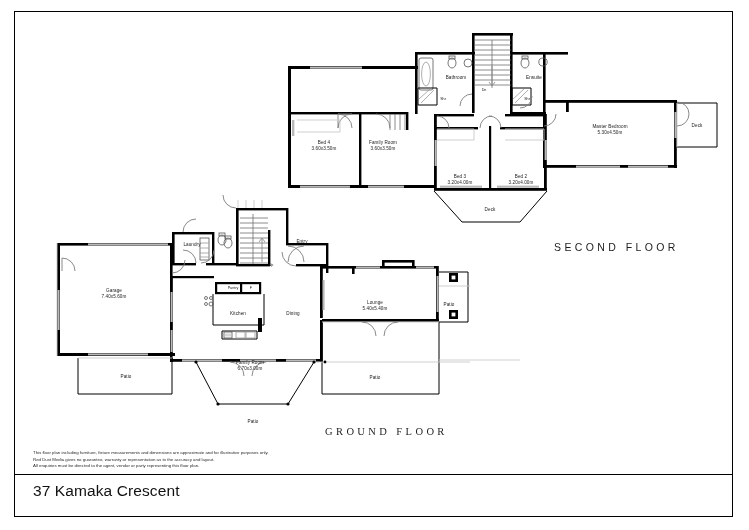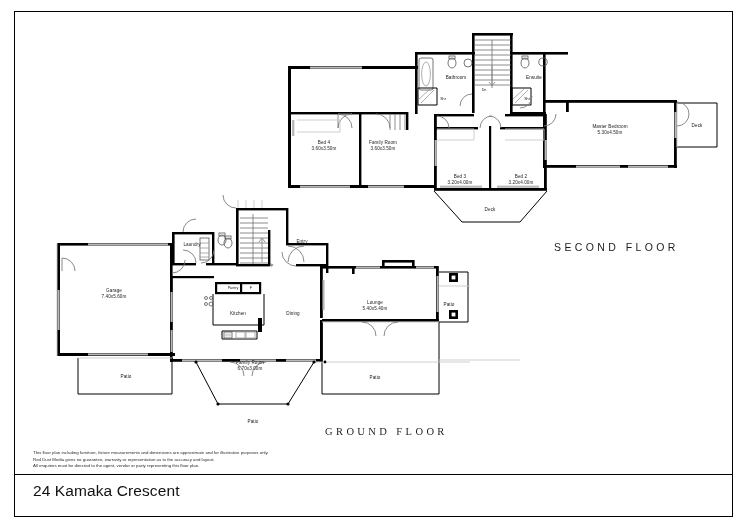--- a/index.html
+++ b/index.html
@@ -524,16 +524,16 @@
 
   <div class="floorcap" style="left:325px; top:426px;font-family:Liberation Serif, serif;">GROUND FLOOR</div>
 
   <div class="disclaimer">
     <div>This floor plan including furniture, fixture measurements and dimensions are approximate and for illustrative purposes only.</div>
     <div>Red Dust Media gives no guarantee, warranty or representation as to the accuracy and layout.</div>
     <div>All enquiries must be directed to the agent, vendor or party representing this floor plan.</div>
   </div>
 
   <div class="footer-rule" id="rule-top"></div>
-  <div class="address">24 Kamaka Crescent</div>
+  <div class="address">37 Kamaka Crescent</div>
   <div class="footer-rule" id="rule-bot"></div>
 
 </div>
 
 </body></html>

